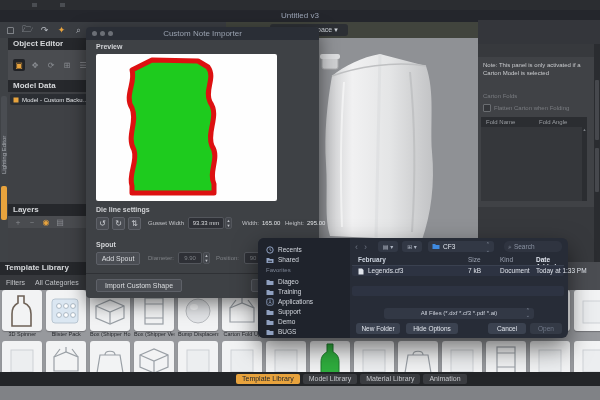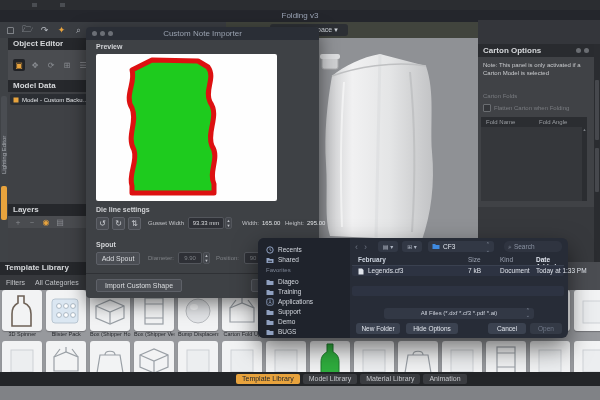--- a/index.html
+++ b/index.html
@@ -108,21 +108,21 @@
 </head>
 <body>
 
 <div id="stage">
 
   <div class="abs" id="top-strip">
     <span class="abs" style="left:32px;top:3px;width:5px;height:4px;background:#4a4d52;"></span>
     <span class="abs" style="left:60px;top:3px;width:5px;height:4px;background:#4a4d52;"></span>
   </div>
   <div class="abs" id="titlebar">
-    <div class="title">Folding v3</div>
+    <div class="title">Untitled v3</div>
   </div>
   <div class="abs" id="traffic">
     <span class="dot sm"></span><span class="dot sm"></span><span class="dot sm"></span>
   </div>
 
   <div class="abs" id="toolbar">
     <span class="tbico">▢</span>
     <span class="tbico">🗁</span>
     <span class="tbico">↷</span>
     <span class="tbico orange">✦</span>
@@ -187,25 +187,20 @@
       <span class="mini" style="width:10px;height:10px;">＋</span>
       <span class="mini" style="width:10px;height:10px;">－</span>
       <span class="mini orange" style="width:10px;height:10px;">◉</span>
       <span class="mini" style="width:10px;height:10px;">▤</span>
     </div>
     <div class="abs" id="ly-list"></div>
   </div>
 
   <div class="abs" id="right-col">
     <div class="abs" style="left:0;top:0;width:122px;height:24px;background:#34363b;"></div>
-    <div class="abs" id="co-head">
-      <span class="t">Carton Options</span>
-      <span class="dot" style="width:5px;height:5px;background:#6a6d72;"></span>
-      <span class="dot" style="width:5px;height:5px;background:#6a6d72;margin-right:5px;"></span>
-    </div>
     <div class="abs" id="co-body">
       <div class="abs" id="co-note">Note: This panel is only activated if a Carton Model is selected</div>
       <div class="abs" id="co-folds">Carton Folds</div>
       <div class="abs" id="co-check">
         <span class="box"></span>
         <span class="lb">Flatten Carton when Folding</span>
       </div>
       <div class="abs" id="co-cols">
         <span>Fold Name</span>
         <span>Fold Angle</span>

